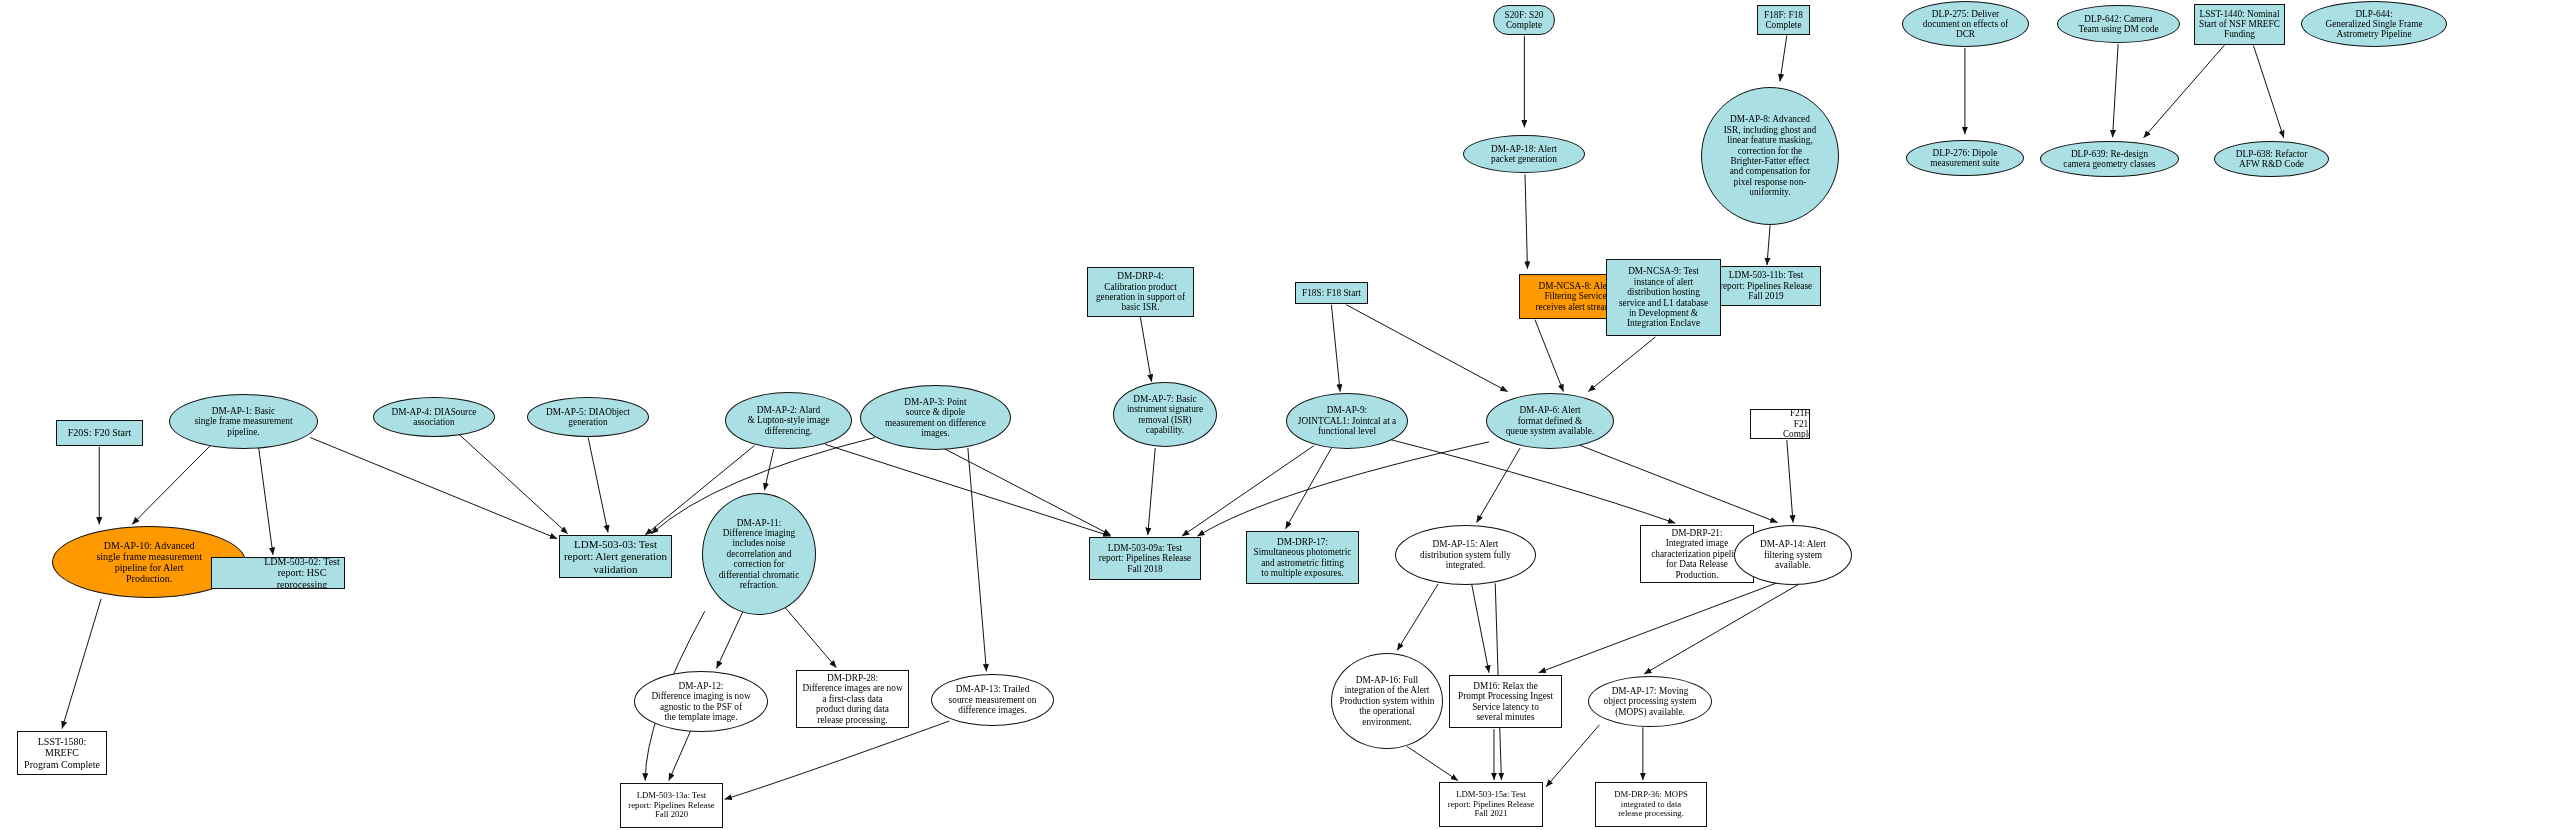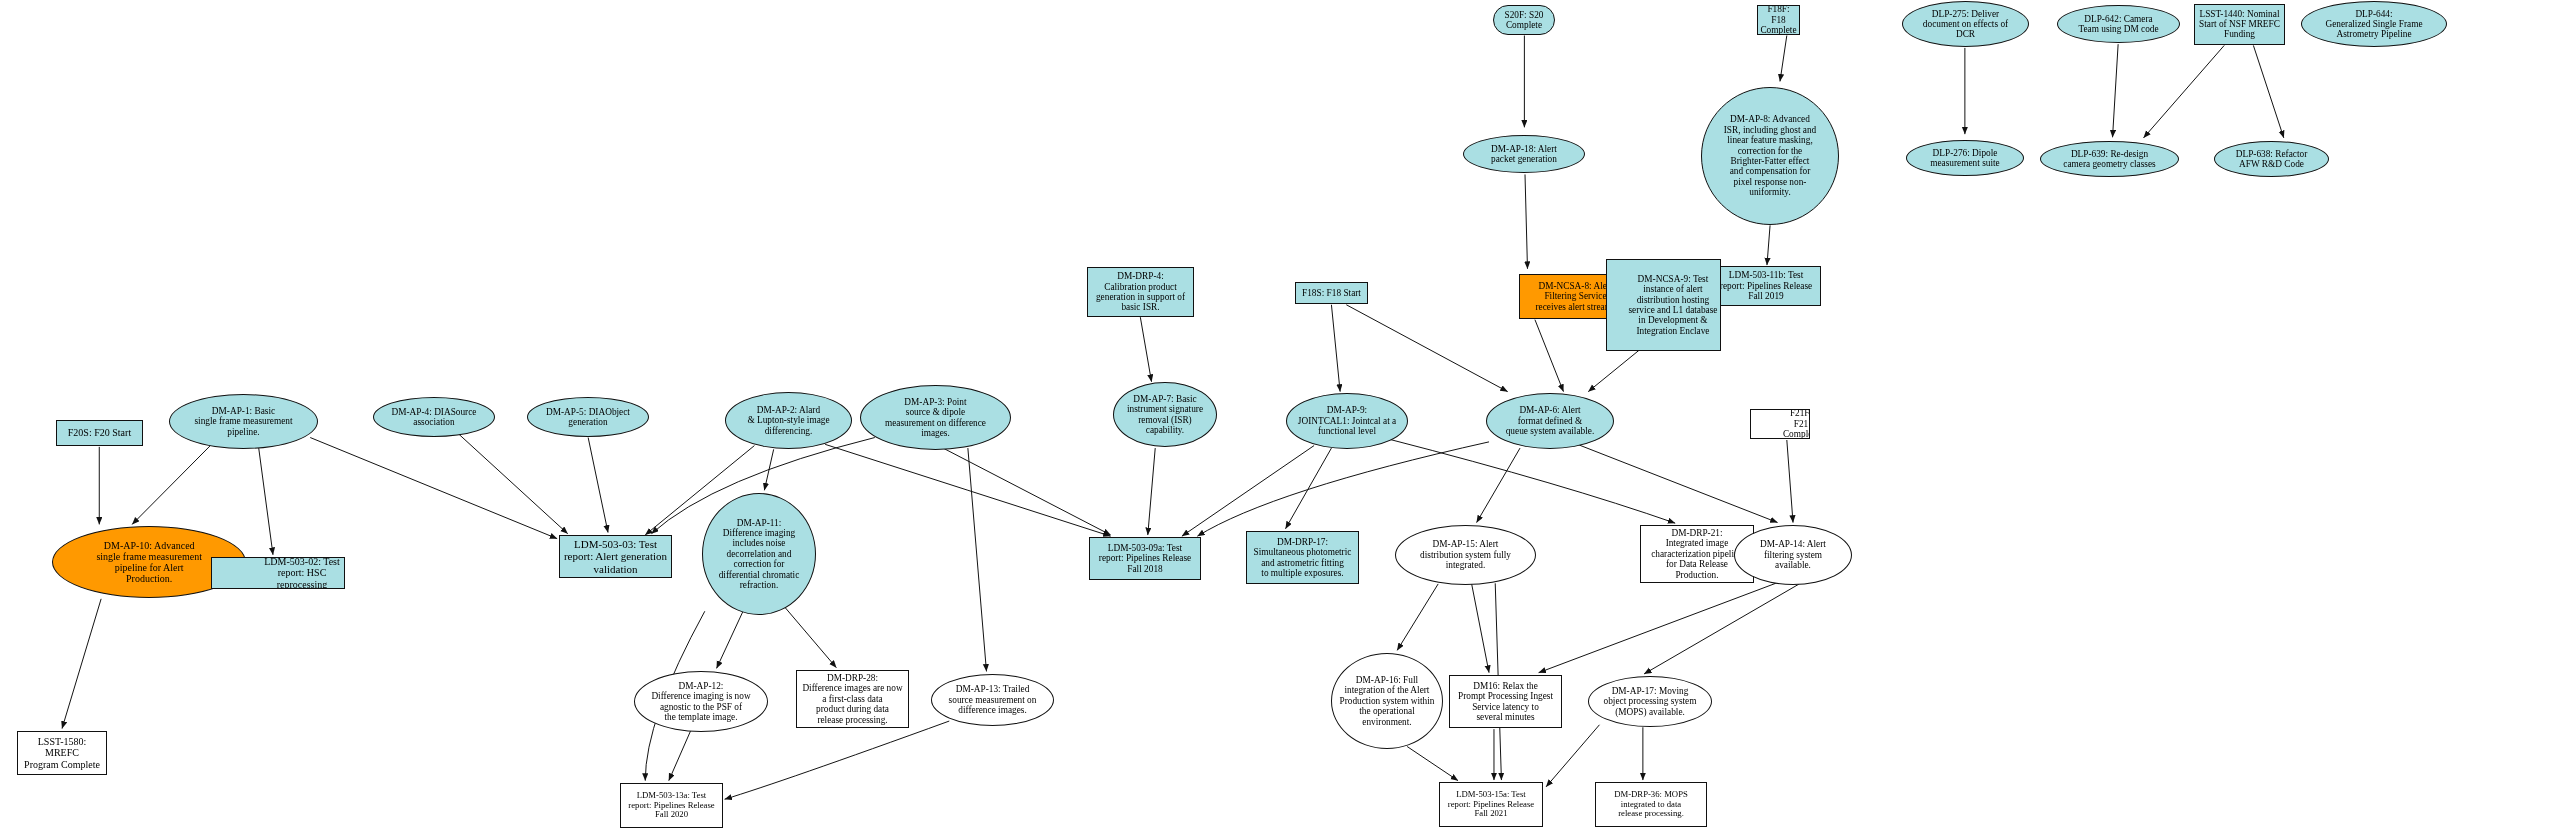--- a/index.html
+++ b/index.html
@@ -90,21 +90,21 @@
         <path d="M2408,1175 L2408,1257" fill="none" stroke="#111111" stroke-width="1.6" marker-end="url(#arrowhead)"></path>
         <path d="M2648,1172 L2648,1257" fill="none" stroke="#111111" stroke-width="1.6" marker-end="url(#arrowhead)"></path>
         <path d="M2578,1168 L2492,1268" fill="none" stroke="#111111" stroke-width="1.6" marker-end="url(#arrowhead)"></path>
       </g>
   </svg>
   <div id="node-layer">
       <div class="node shape-box fill-cyan" style="left: 1493px; top: 5px; width: 62px; height: 30px; font-size: 9.3px; border-radius: 15px;">
         <span class="lbl">S20F: S20
 Complete</span>
       </div>
-      <div class="node shape-box fill-cyan" style="left: 1757px; top: 5px; width: 43px; height: 30px; font-size: 9.3px; justify-content: center;">
+      <div class="node shape-box fill-cyan" style="left: 1757px; top: 5px; width: 53px; height: 30px; font-size: 9.3px; justify-content: center;">
         <span class="lbl">F18F: F18
 Complete</span>
       </div>
       <div class="node shape-ellipse fill-cyan" style="left: 1902px; top: 1.2px; width: 127px; height: 46px; font-size: 9.3px;">
         <span class="lbl">DLP-275: Deliver
 document on effects of
 DCR</span>
       </div>
       <div class="node shape-ellipse fill-cyan" style="left: 2057px; top: 5px; width: 123px; height: 38px; font-size: 9.3px;">
         <span class="lbl">DLP-642: Camera
@@ -158,21 +158,21 @@
 basic ISR.</span>
       </div>
       <div class="node shape-box fill-cyan" style="left: 1295px; top: 282px; width: 73px; height: 22.3px; font-size: 9.3px;">
         <span class="lbl">F18S: F18 Start</span>
       </div>
       <div class="node shape-box fill-orange" style="left: 1473px; top: 274px; width: 113px; height: 45px; font-size: 9.3px;">
         <span class="lbl">DM-NCSA-8: Alert
 Filtering Service
 receives alert streams</span>
       </div>
-      <div class="node shape-box fill-cyan" style="left: 1606px; top: 259px; width: 115px; height: 92px; font-size: 9.3px; justify-content: flex-end;">
+      <div class="node shape-box fill-cyan" style="left: 1606px; top: 259px; width: 115px; height: 77px; font-size: 9.3px;">
         <span class="lbl">DM-NCSA-9: Test
 instance of alert
 distribution hosting
 service and L1 database
 in Development &amp;
 Integration Enclave</span>
       </div>
       <div class="node shape-box fill-cyan" style="left: 56px; top: 420px; width: 87px; height: 26px; font-size: 10px;">
         <span class="lbl">F20S: F20 Start</span>
       </div>

